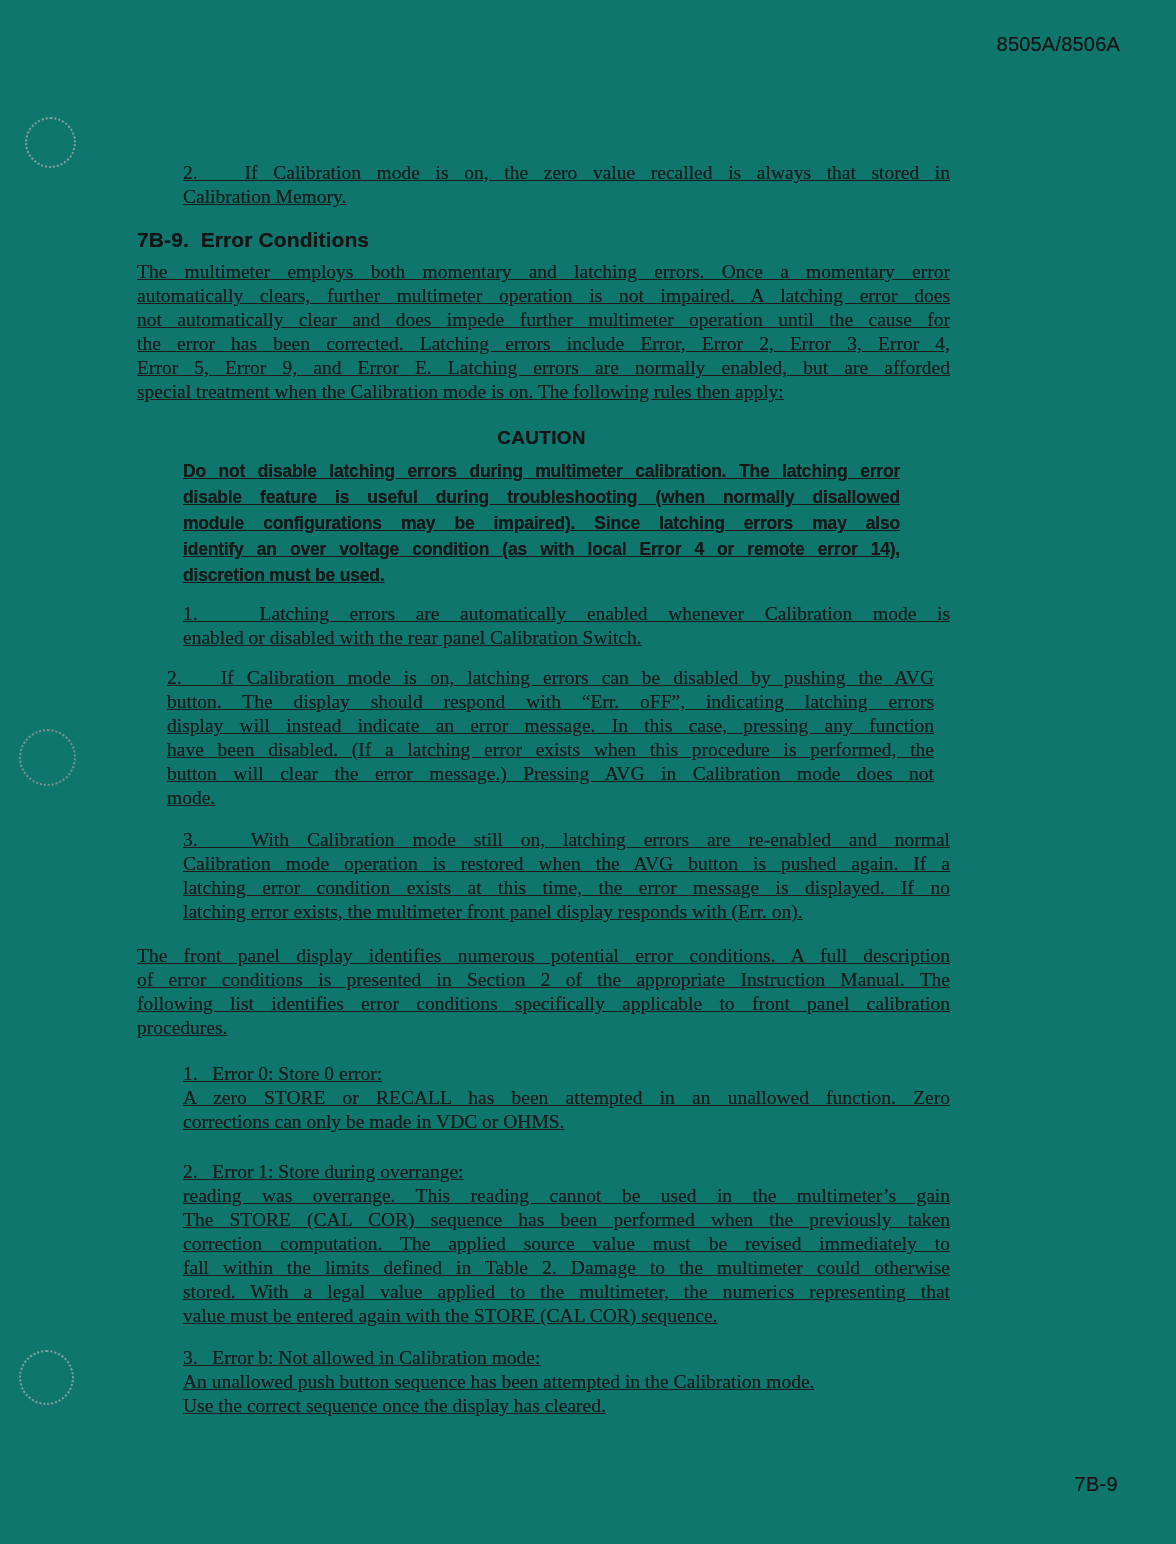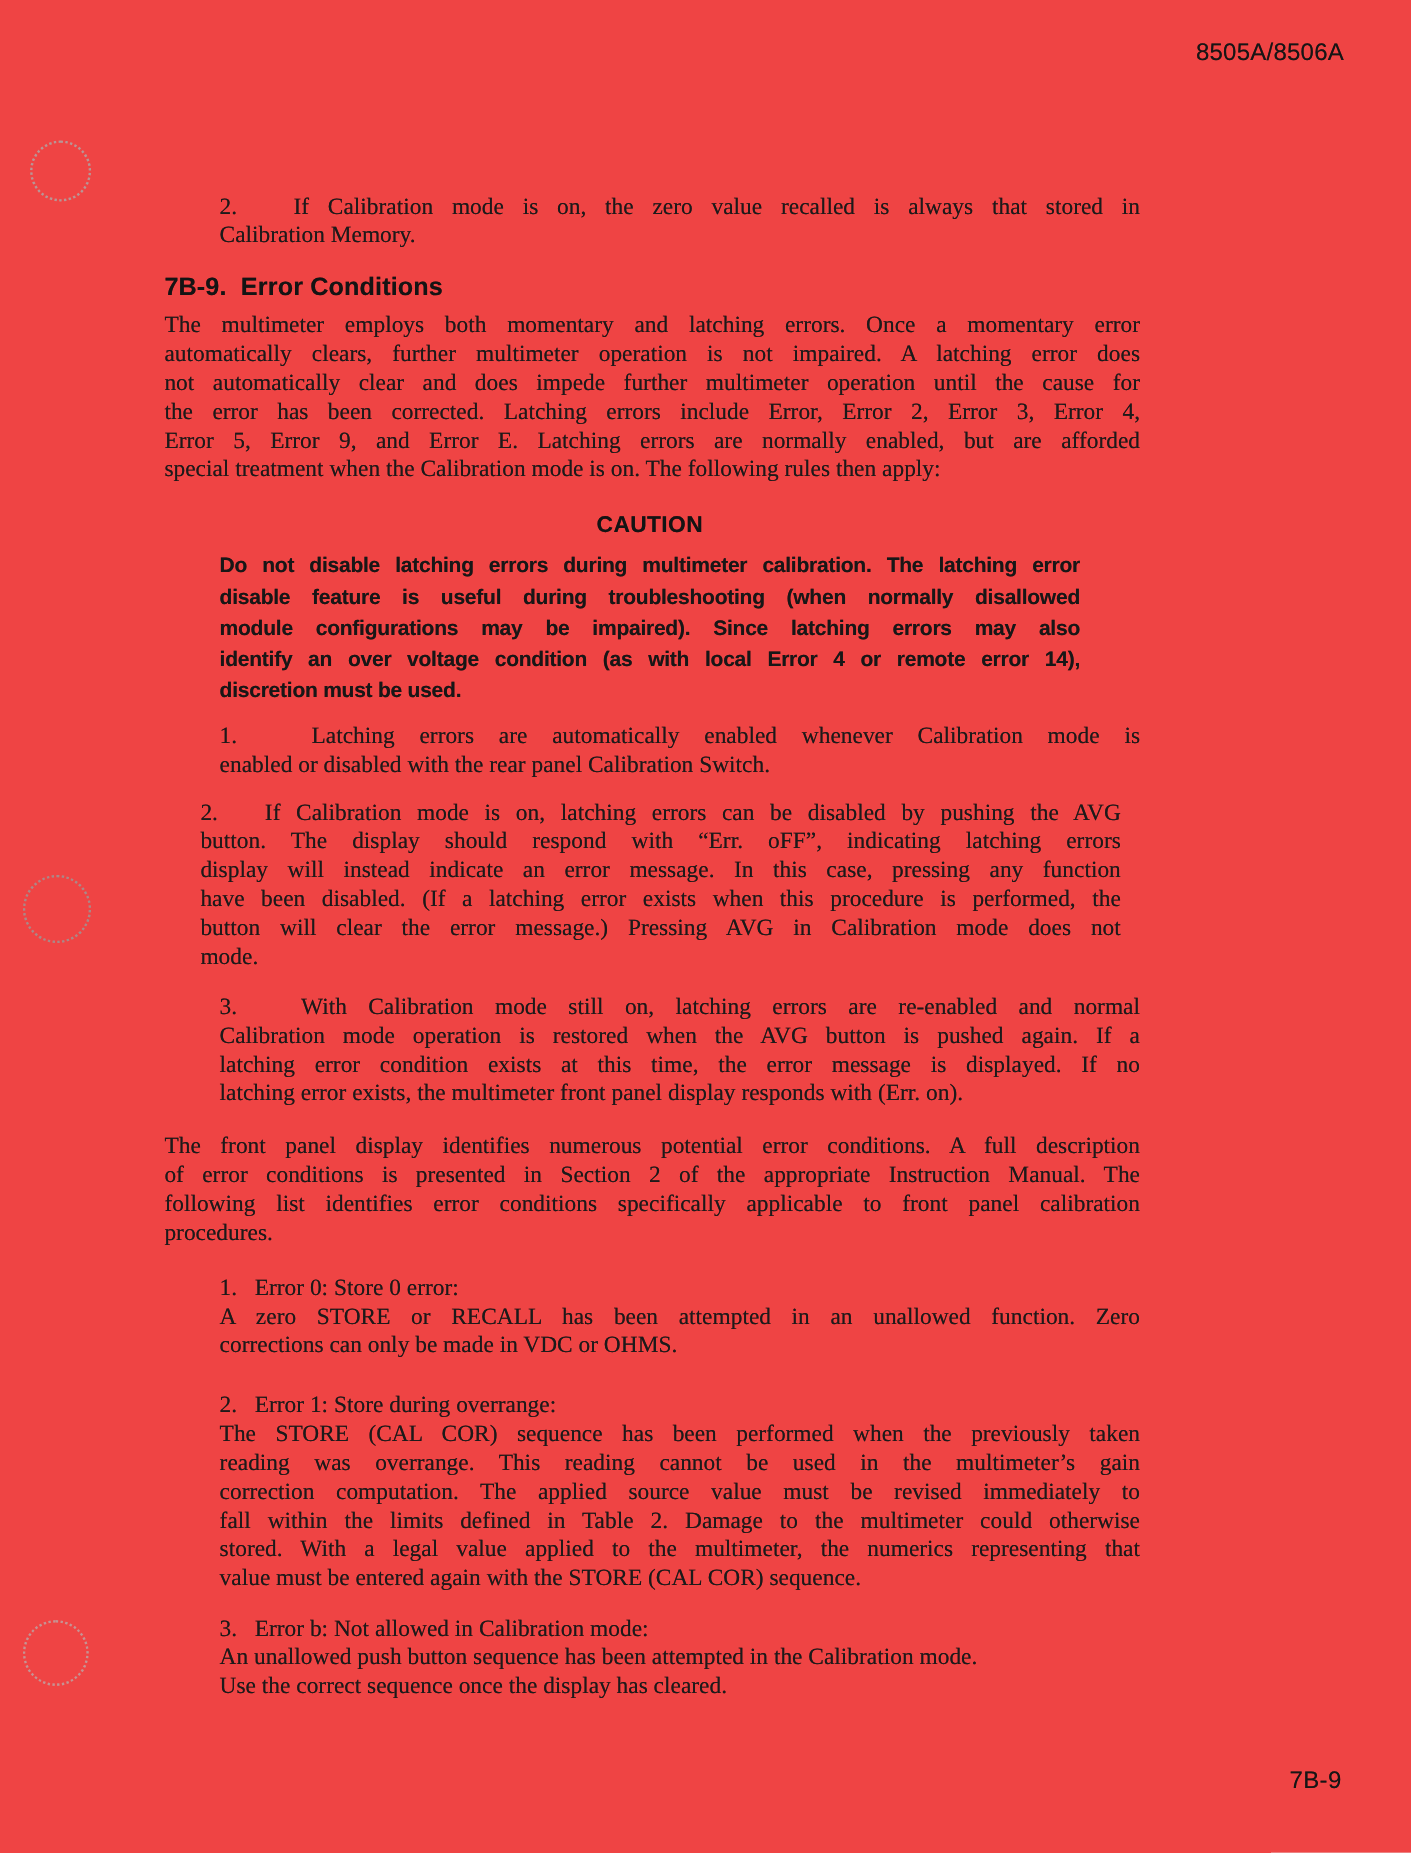--- a/index.html
+++ b/index.html
@@ -1,19 +1,19 @@
 <!DOCTYPE html>
 <html><head>
 <meta charset="utf-8">
 <style>
   html,body{margin:0;padding:0;background:#e8e8e8;}
   .page{
     position:relative;
     width:1176px;height:1544px;
-    background:#ef4444;
+    background:#0f766e;
     overflow:hidden;
     font-family:"Liberation Serif","DejaVu Serif",serif;
     color:#1b1b1b;
   }
   
   .hole{position:absolute;border:2px dotted #ababab;border-radius:50%;opacity:.8;}
   .hole1{left:25px;top:117px;width:47px;height:47px;}
   .hole2{left:19px;top:729px;width:53px;height:53px;border-color:#9a9a9a;}
   .hole3{left:19px;top:1350px;width:51px;height:51px;border-color:#b5b5b5;opacity:.7;}
 
@@ -24,21 +24,21 @@
   }
   .pagenum{
     position:absolute;top:1473px;right:58px;
     font-family:"Liberation Sans","DejaVu Sans",sans-serif;
     font-size:20px;letter-spacing:.3px;color:#161616;
   }
 
   .content{position:absolute;left:137px;top:161px;width:813px;}
 
   .blk{font-size:19.5px;line-height:24px;}
-  .blk .ln{text-align:left;}
+  .blk .ln{text-align:left;text-decoration:underline;}
   .blk .ln.j{text-align:justify;text-align-last:justify;}
 
   .indent{margin-left:46px;width:767px;}
 
   .heading{
     margin:18px 0 0 0;
     font-family:"Liberation Sans","DejaVu Sans",sans-serif;
     font-weight:700;font-size:21px;line-height:26px;color:#141414;
     letter-spacing:.1px;
   }
@@ -135,22 +135,22 @@
       </div>
 
     <div class="blk indent b-err0">
         <div class="ln">1.&nbsp;&nbsp; Error 0: Store 0 error:</div>
         <div class="ln j">A zero STORE or RECALL has been attempted in an unallowed function. Zero</div>
         <div class="ln">corrections can only be made in VDC or OHMS.</div>
       </div>
 
     <div class="blk indent b-err1">
         <div class="ln">2.&nbsp;&nbsp; Error 1: Store during overrange:</div>
+        <div class="ln j">reading was overrange. This reading cannot be used in the multimeter’s gain</div>
         <div class="ln j">The STORE (CAL COR) sequence has been performed when the previously taken</div>
-        <div class="ln j">reading was overrange. This reading cannot be used in the multimeter’s gain</div>
         <div class="ln j">correction computation. The applied source value must be revised immediately to</div>
         <div class="ln j">fall within the limits defined in Table 2. Damage to the multimeter could otherwise</div>
         <div class="ln j">stored. With a legal value applied to the multimeter, the numerics representing that</div>
         <div class="ln">value must be entered again with the STORE (CAL COR) sequence.</div>
       </div>
 
     <div class="blk indent b-errb">
         <div class="ln">3.&nbsp;&nbsp; Error b: Not allowed in Calibration mode:</div>
         <div class="ln">An unallowed push button sequence has been attempted in the Calibration mode.</div>
         <div class="ln">Use the correct sequence once the display has cleared.</div>

